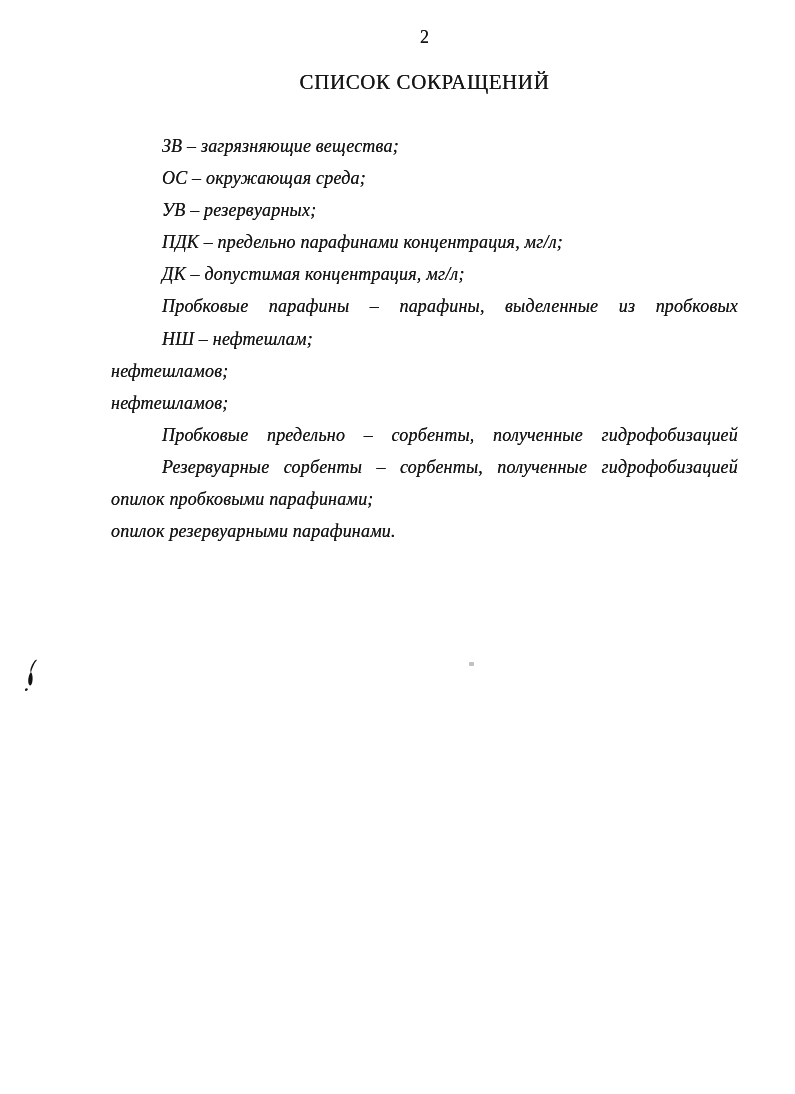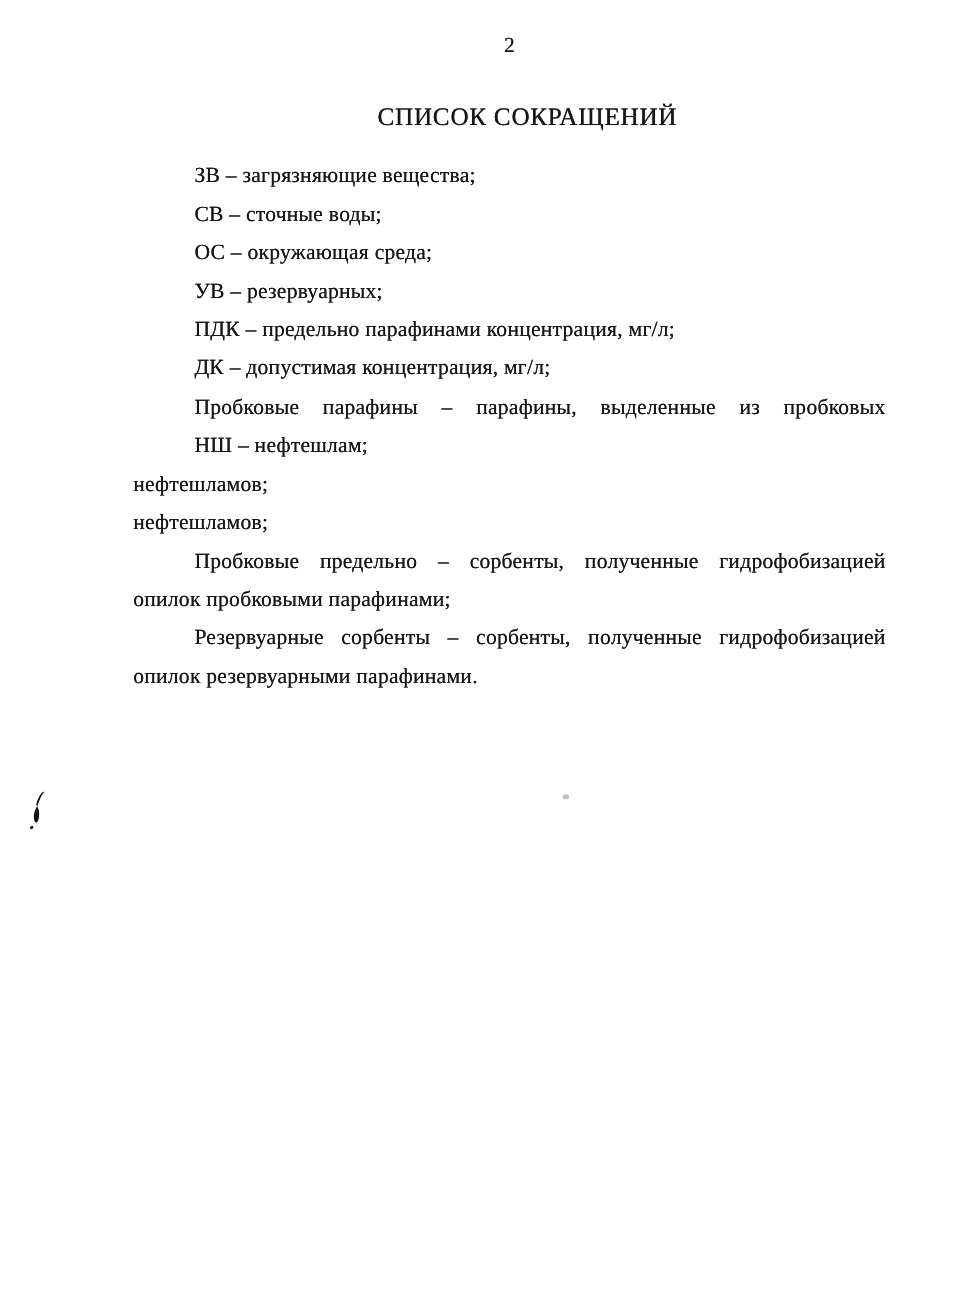--- a/index.html
+++ b/index.html
@@ -24,41 +24,42 @@
     text-align: center;
     font-size: 18px;
     line-height: 21px;
     text-shadow: 0 0 0.5px rgba(0,0,0,0.85);
   }
   .title {
     position: absolute;
     top: 70px;
     left: 111px;
     width: 627px;
-    margin: 15px;
+    margin: 0;
     text-align: center;
     font-size: 21px;
     font-weight: 400;
     letter-spacing: 0.6px;
     line-height: 25px;
     text-shadow: 0 0 0.6px rgba(0,0,0,0.9);
   }
   .body {
     position: absolute;
     top: 130px;
     left: 111px;
     width: 627px;
     font-size: 18px;
     line-height: 32.1px;
     letter-spacing: 0.2px;
     text-shadow: 0 0 0.5px rgba(0,0,0,0.85);
   }
   .line {
     white-space: nowrap;
     text-align: left;
+    font-style: italic;
   }
   .line.indent {
     text-indent: 51px;
   }
   .line.stretch {
     white-space: normal;
     text-align: justify;
     text-align-last: justify;
   }
   .ink-blot {
@@ -83,32 +84,31 @@
 <body>
 
 <div class="page">
 
   <div class="page-number">2</div>
 
   <h1 class="title">СПИСОК СОКРАЩЕНИЙ</h1>
 
   <div class="body" id="body-lines">
       <div class="line indent">ЗВ – загрязняющие вещества;</div>
-      <div class="line indent">СВ – сточные воды;</div>
       <div class="line indent">ОС – окружающая среда;</div>
       <div class="line indent">УВ – резервуарных;</div>
       <div class="line indent">ПДК – предельно парафинами концентрация, мг/л;</div>
       <div class="line indent">ДК – допустимая концентрация, мг/л;</div>
       <div class="line indent stretch">Пробковые парафины – парафины, выделенные из пробковых</div>
       <div class="line indent">НШ – нефтешлам;</div>
       <div class="line">нефтешламов;</div>
       <div class="line">нефтешламов;</div>
       <div class="line indent stretch">Пробковые предельно – сорбенты, полученные гидрофобизацией</div>
+      <div class="line indent stretch">Резервуарные сорбенты – сорбенты, полученные гидрофобизацией</div>
       <div class="line">опилок пробковыми парафинами;</div>
-      <div class="line indent stretch">Резервуарные сорбенты – сорбенты, полученные гидрофобизацией</div>
       <div class="line">опилок резервуарными парафинами.</div>
     </div>
 
   <svg class="ink-blot" viewBox="0 0 18 36">
     <path d="M12.5,2 C13.5,1 14.5,0.5 15,1 C14,2 12.5,4 11.5,6.5 C10.5,9 9.5,11 9,13.5 C8.3,12.8 8.2,11.5 8.6,9.8 C9.3,7 11,4 12.5,2 Z" fill="#111"></path>
     <path d="M9,13 C10.2,14.8 10.8,17.5 10.6,20.5 C10.4,23.5 9.6,26 8.4,26.4 C7.2,26.8 6.2,24.8 6.2,21.8 C6.2,18.6 7.4,14.6 9,13 Z" fill="#111"></path>
     <ellipse cx="4.4" cy="30.6" rx="1.5" ry="1.2" fill="#111" transform="rotate(-35 4.4 30.6)"></ellipse>
   </svg>
 
   <div class="speck"></div>

